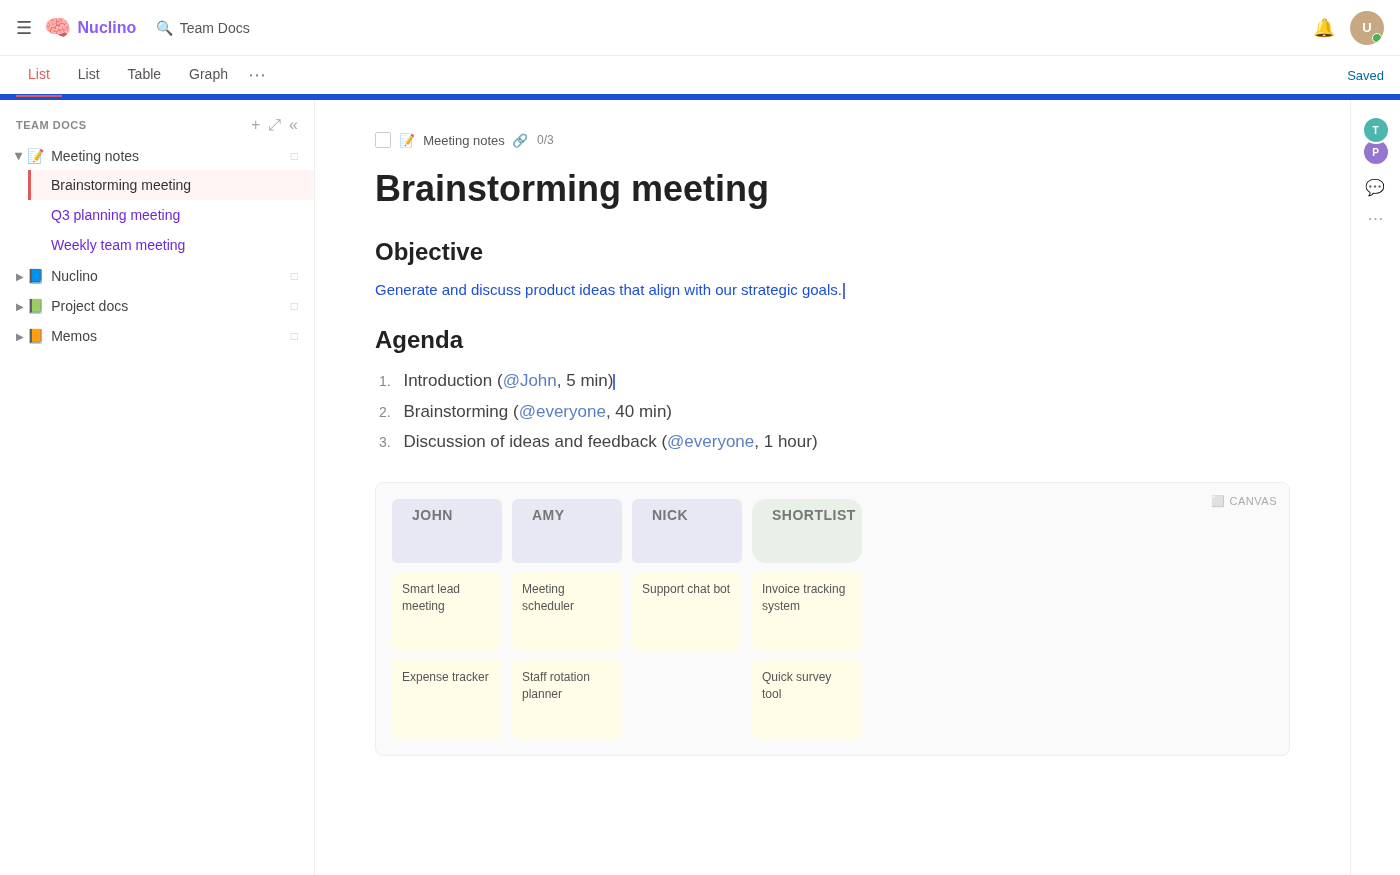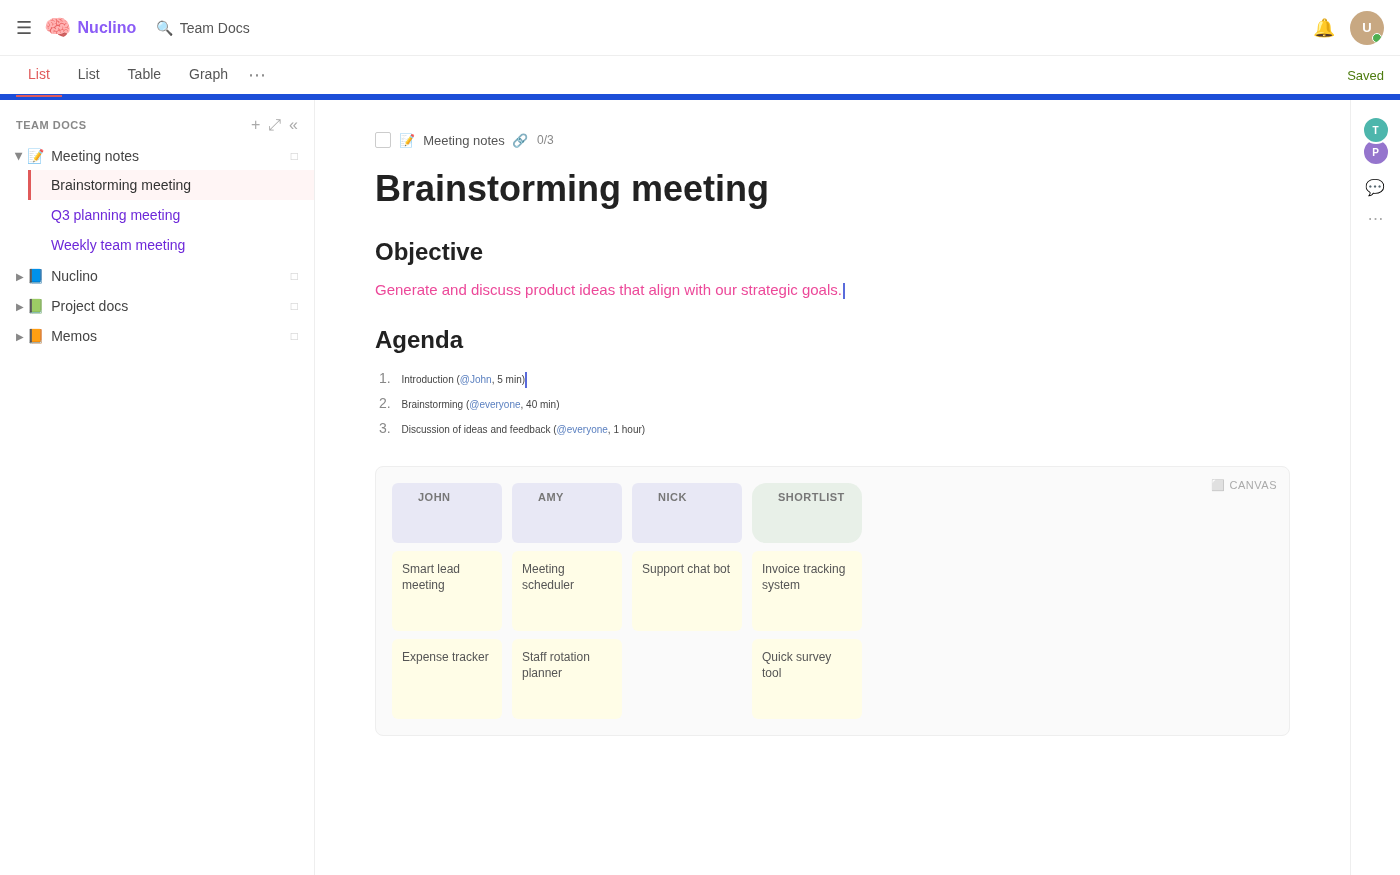--- a/index.html
+++ b/index.html
@@ -43,21 +43,21 @@
       display: flex;
       align-items: center;
       font-size: 14px;
       color: #555;
       cursor: pointer;
       border-bottom: 2px solid transparent;
       margin-right: 4px;
     }
     .tab.active { color: #e05a5a; border-bottom: 2px solid #e05a5a; font-weight: 500; }
     .tab-more { margin-left: 4px; color: #888; cursor: pointer; font-size: 18px; }
-    .saved-label { margin-left: auto; font-size: 13px; color: #4d7c0f; }
+    .saved-label { margin-left: auto; font-size: 13px; color: #0369a1; }
 
     
     .main-layout { display: flex; height: calc(875px - 100px); }
 
     
     .sidebar {
       width: 315px;
       border-right: 1px solid #eee;
       background: #fff;
       padding: 12px 0;
@@ -117,25 +117,25 @@
       font-size: 13px;
       color: #777;
     }
     .doc-checkbox { width: 16px; height: 16px; border: 1px solid #ccc; border-radius: 2px; display: inline-block; }
     .doc-breadcrumb-link { color: #555; text-decoration: none; }
     .doc-progress { color: #888; font-size: 12px; }
 
     .doc-title { font-size: 36px; font-weight: 700; color: #222; margin-bottom: 28px; }
 
     .doc-heading { font-size: 24px; font-weight: 600; color: #222; margin-bottom: 12px; margin-top: 8px; }
-    .doc-text { font-size: 15px; color: #ec4899; line-height: 1.6; margin-bottom: 24px; position: relative; }
+    .doc-text { font-size: 15px; color: #1d4ed8; line-height: 1.6; margin-bottom: 24px; position: relative; }
     .cursor-indicator { display: inline-block; width: 2px; height: 16px; background: #5a6bdb; vertical-align: middle; margin-left: 1px; }
 
     .doc-list { list-style: none; margin-bottom: 24px; }
-    .doc-list li { font-size: 10px; color: #444; line-height: 1.8; padding-left: 4px; }
+    .doc-list li { font-size: 17px; color: #444; line-height: 1.8; padding-left: 4px; }
     .doc-list li::before { content: counter(item) '.'; counter-increment: item; margin-right: 8px; color: #888; font-size: 14px; }
     .doc-list { counter-reset: item; }
     .mention { color: #5b80c0; font-weight: 500; }
 
     
     .canvas-block {
       background: #fafafa;
       border: 1px solid #eee;
       border-radius: 8px;
       padding: 16px;
@@ -154,23 +154,23 @@
       gap: 4px;
     }
 
     .kanban-grid {
       display: grid;
       grid-template-columns: repeat(4, 110px);
       gap: 10px;
     }
 
     .kanban-col-header {
-      padding: 8px 26px 40px;
+      padding: 8px 20px 40px;
       border-radius: 6px;
-      font-size: 11px;
+      font-size: 14px;
       font-weight: 700;
       letter-spacing: 0.5px;
       color: #777;
     }
     .kanban-col-header.purple { background: #e8e8f5; }
     .kanban-col-header.green { background: #e8f0e8; border-radius: 14px; }
 
     .kanban-card {
       background: #fffde7;
       border-radius: 6px;

